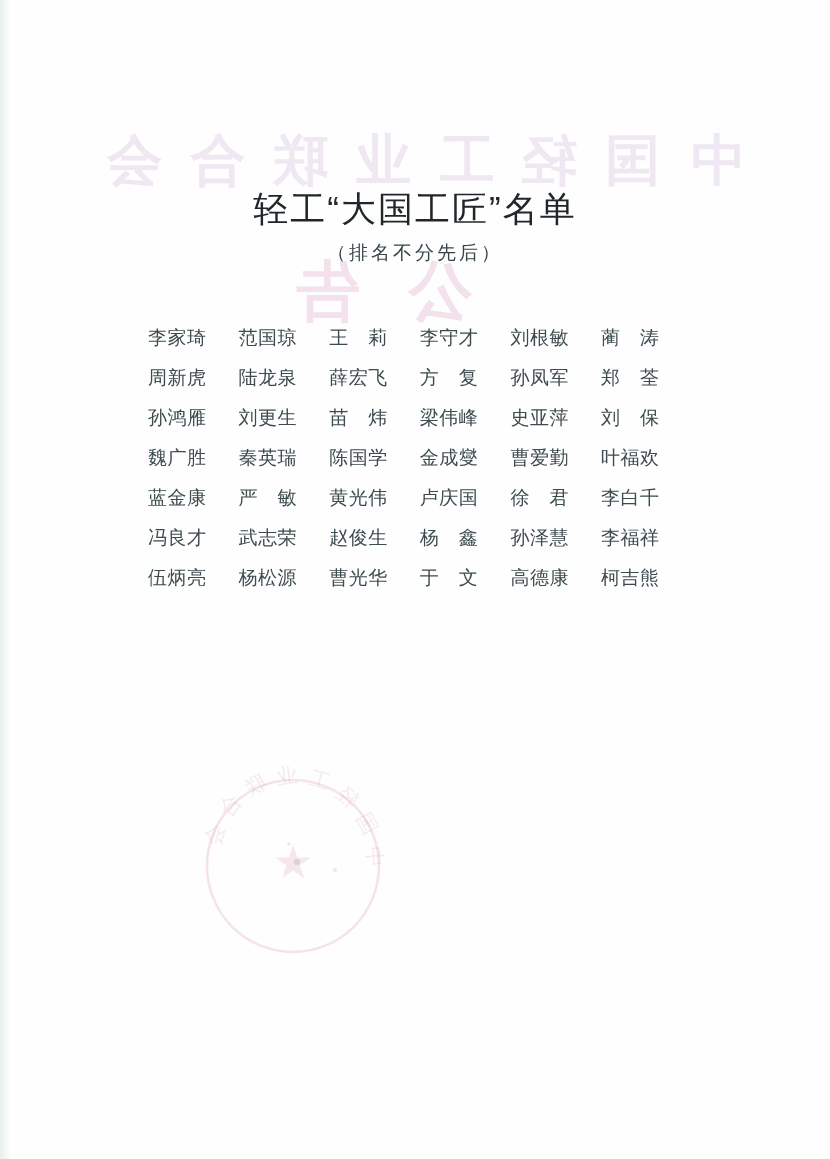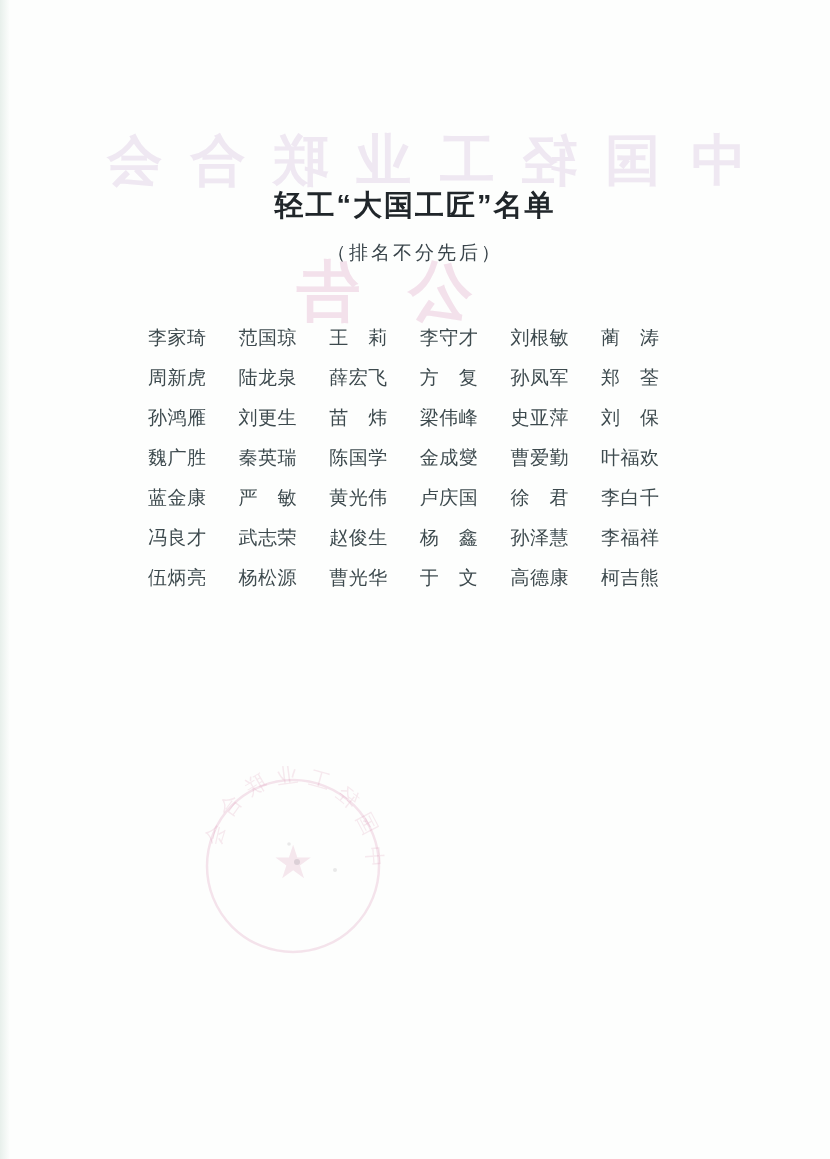--- a/index.html
+++ b/index.html
@@ -27,21 +27,21 @@
   }
   .ghost-stamp {
     top:248px; left:293px; width:178px;
     font-size:64px; letter-spacing:48px;
     color:#f3e1eb;
   }
   .doc-title {
     position:absolute; top:186px; left:0; width:100%;
     text-align:center;
     font-family:"Liberation Sans", sans-serif;
-    font-weight:bold; font-size:29px; letter-spacing:2px;
+    font-weight:normal; font-size:35px; letter-spacing:2px;
     color:#20262a;
   }
   .doc-subtitle {
     position:absolute; top:240px; left:0; width:100%;
     text-align:center;
     font-size:19px; letter-spacing:3px;
     color:#39444a;
   }
   .names-grid {
     position:absolute; top:318px; left:148px; width:511px;

